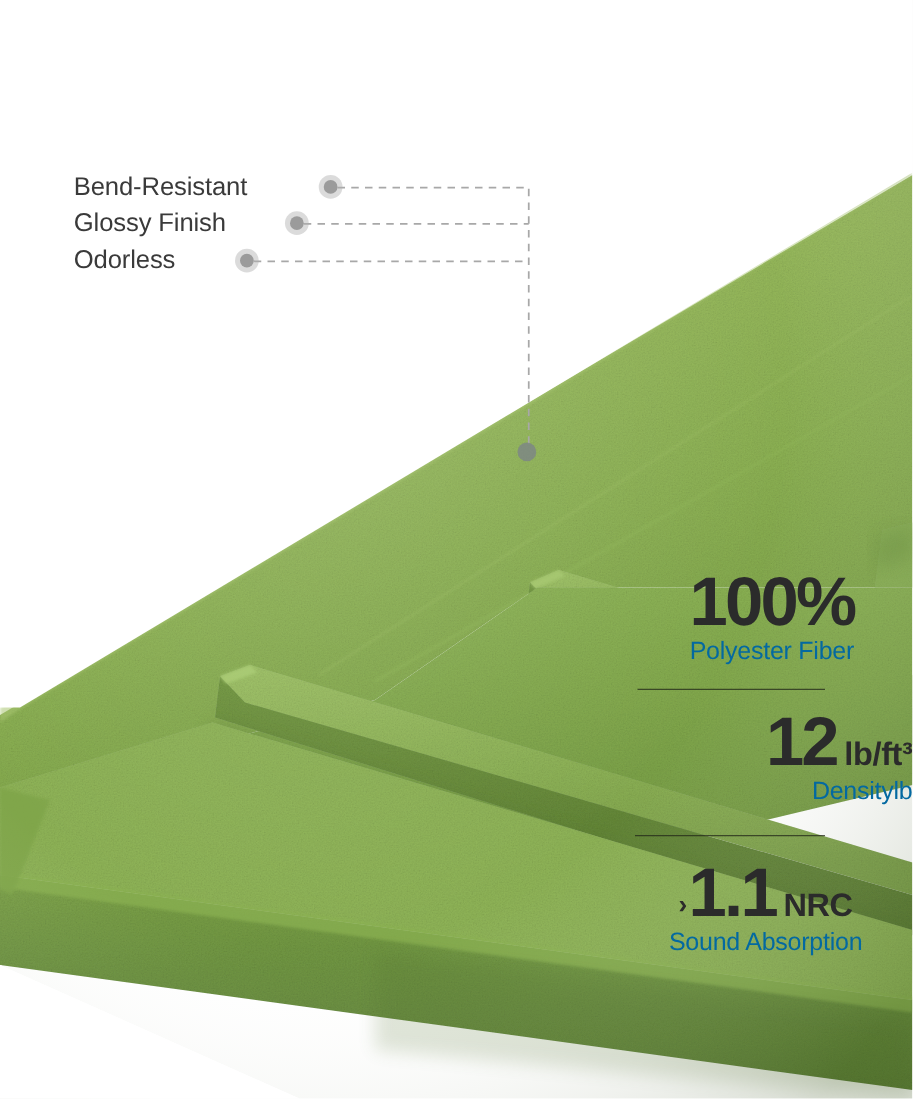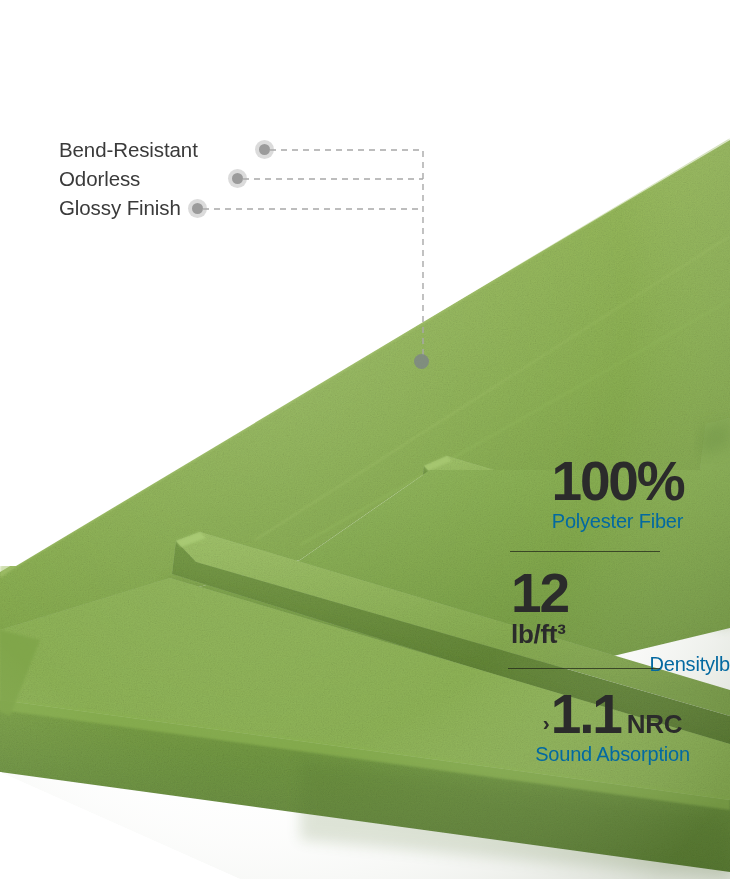--- a/index.html
+++ b/index.html
@@ -131,21 +131,21 @@
     letter-spacing: -0.2px;
     margin-top: 3px;
   }
 
   
   #spec-fiber   { left: 505px; top: 455px; width: 225px; }
   #spec-fiber .value-line { justify-content: center; }
   #spec-fiber .caption { text-align: center; }
 
   #spec-density { left: 505px; top: 567px; width: 225px; }
-  #spec-density .value-line { justify-content: flex-end; flex-direction: column; }
+  #spec-density .value-line { justify-content: flex-end; }
   #spec-density .caption { text-align: right; }
 
   #spec-nrc     { left: 495px; top: 688px; width: 235px; }
   #spec-nrc .value-line { justify-content: center; }
   #spec-nrc .caption { text-align: center; }
 
   .divider {
     position: absolute;
     height: 1px;
     background: rgba(35,40,25,0.75);
@@ -301,22 +301,22 @@
       <g stroke="#a8a8a8" stroke-width="1.4" fill="none" stroke-dasharray="6 5">
         <path d="M270,150 L423,150 L423,356"></path>
         <path d="M243,179 L423,179"></path>
         <path d="M203,209 L423,209"></path>
       </g>
     </svg>
 
 
     <div class="feature-list">
       <div class="feature-row">Bend-Resistant</div>
+      <div class="feature-row">Glossy Finish</div>
       <div class="feature-row">Odorless</div>
-      <div class="feature-row">Glossy Finish</div>
     </div>
 
     <span class="dot d1"></span>
     <span class="dot d2"></span>
     <span class="dot d3"></span>
     <span class="dot end"></span>
 
     <div class="spec" id="spec-fiber">
       <div class="value-line">
         <span class="value">100%</span>

